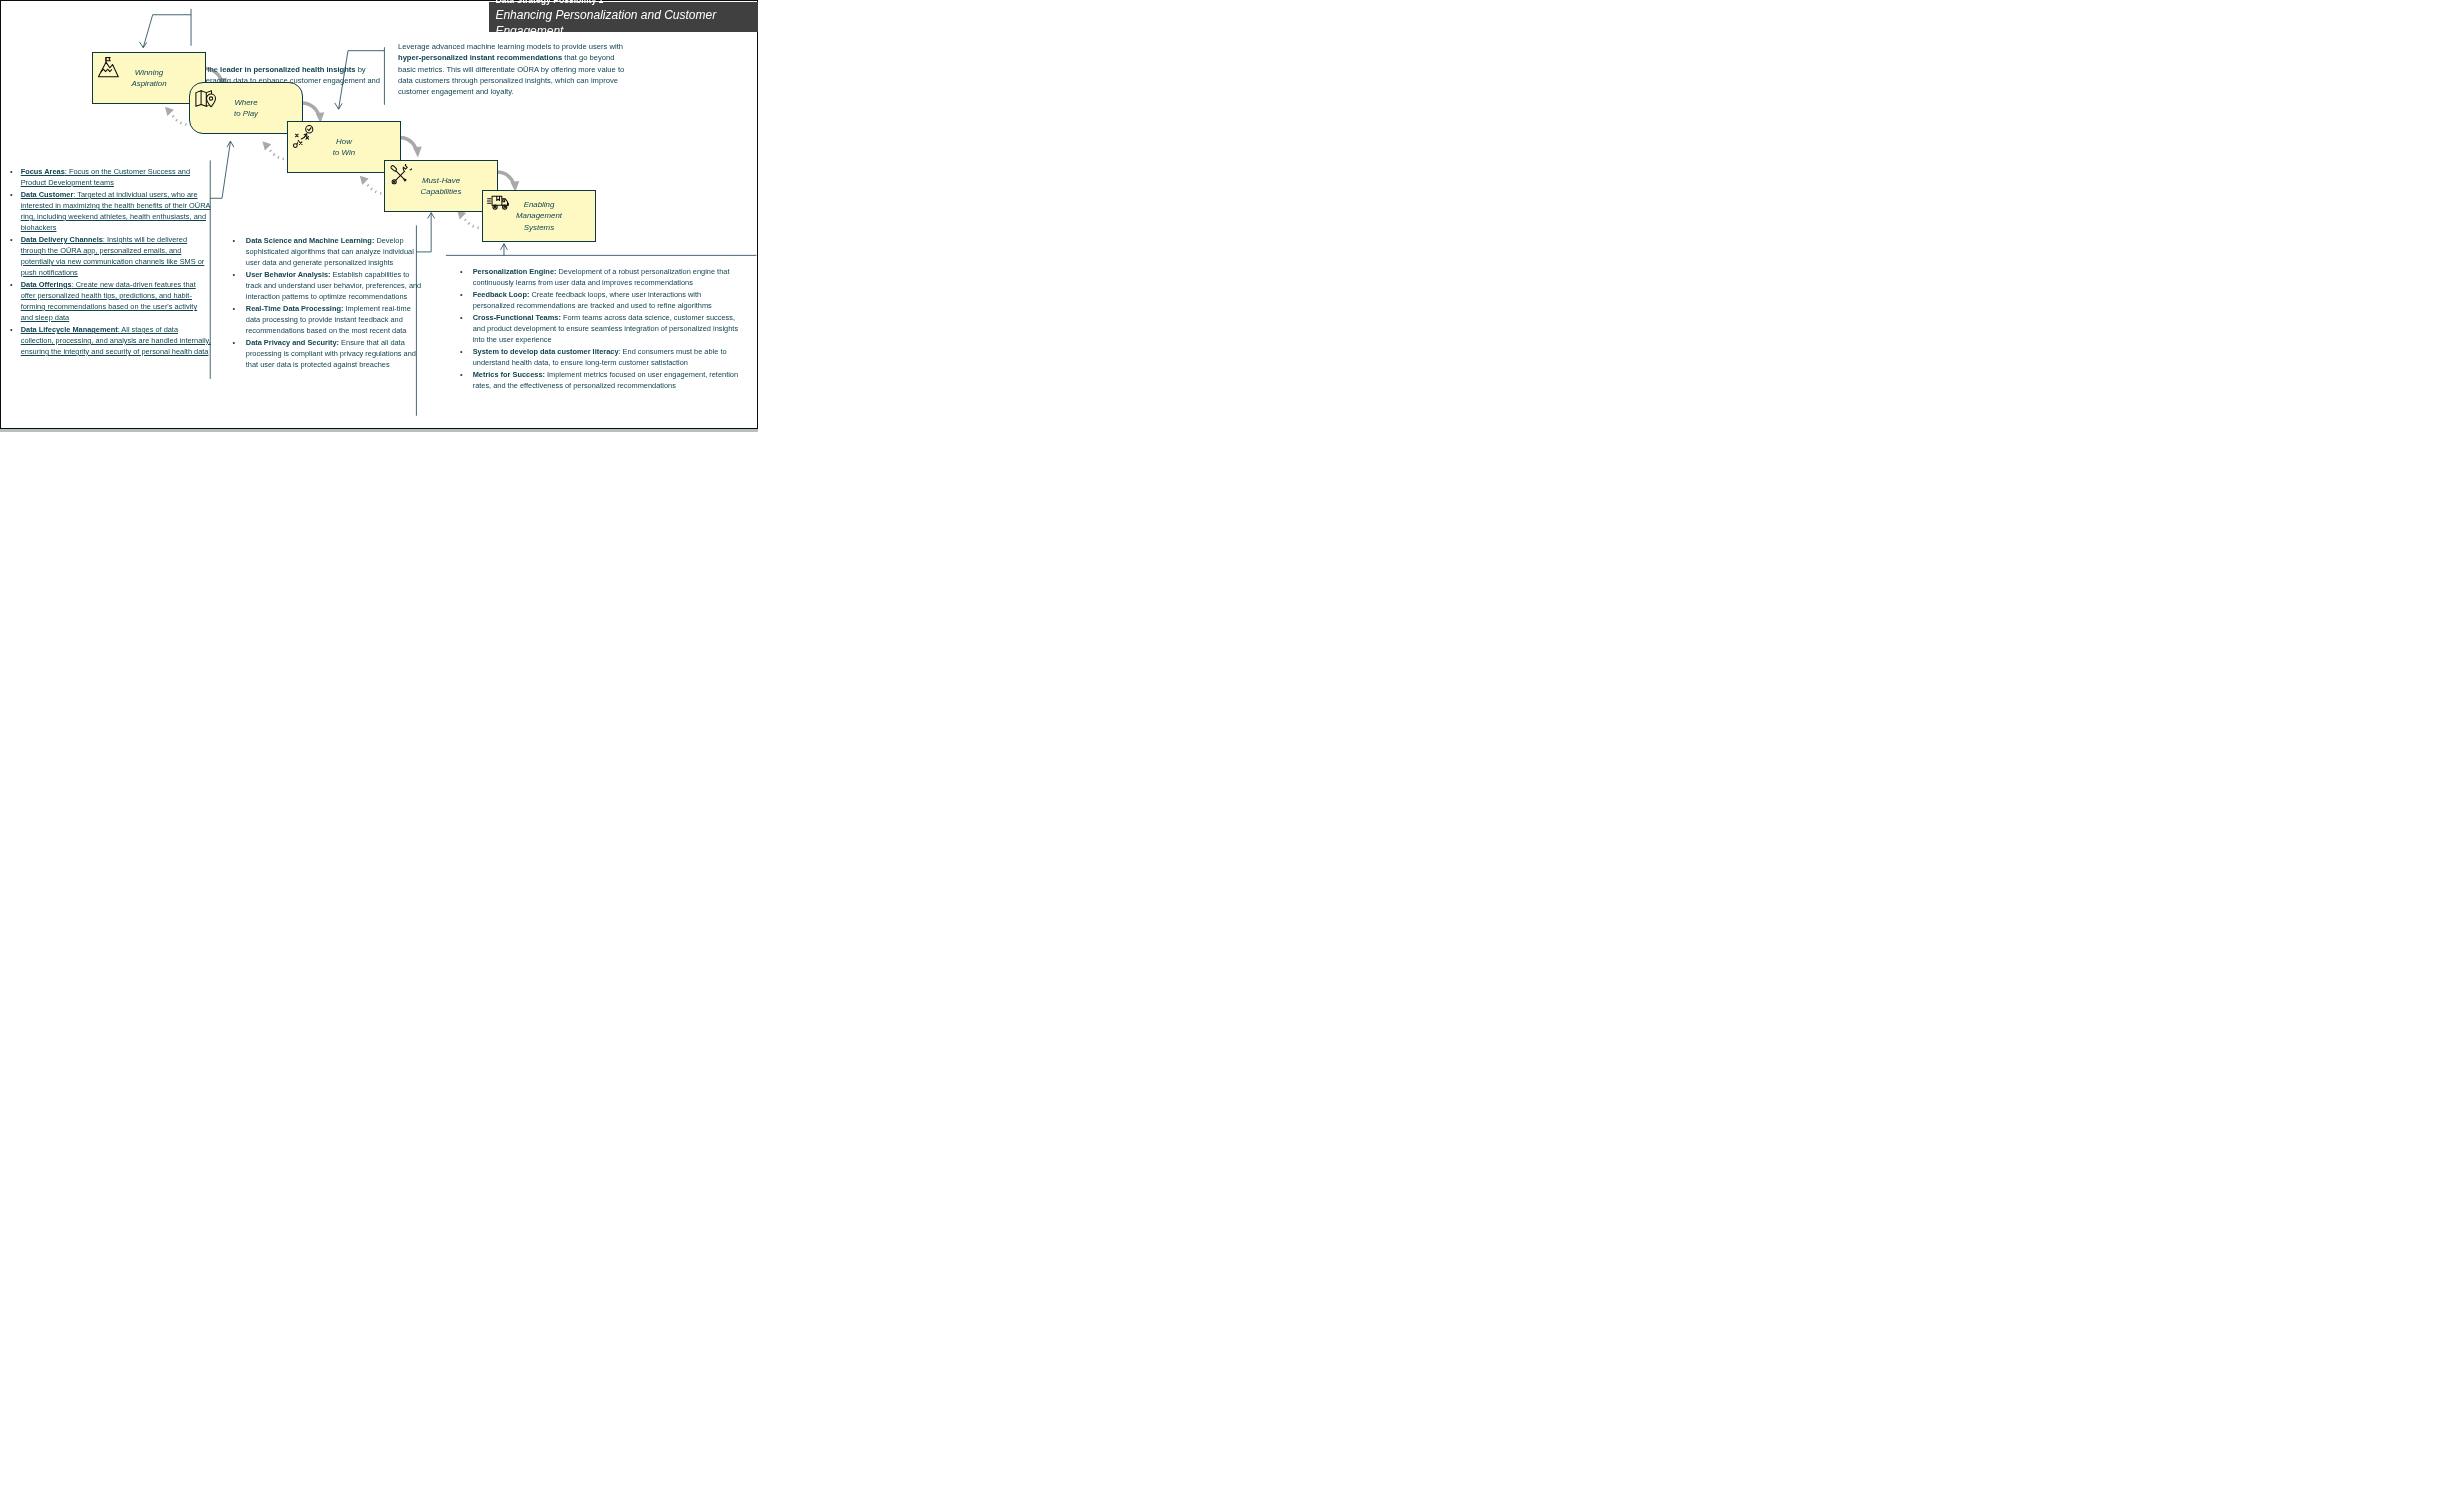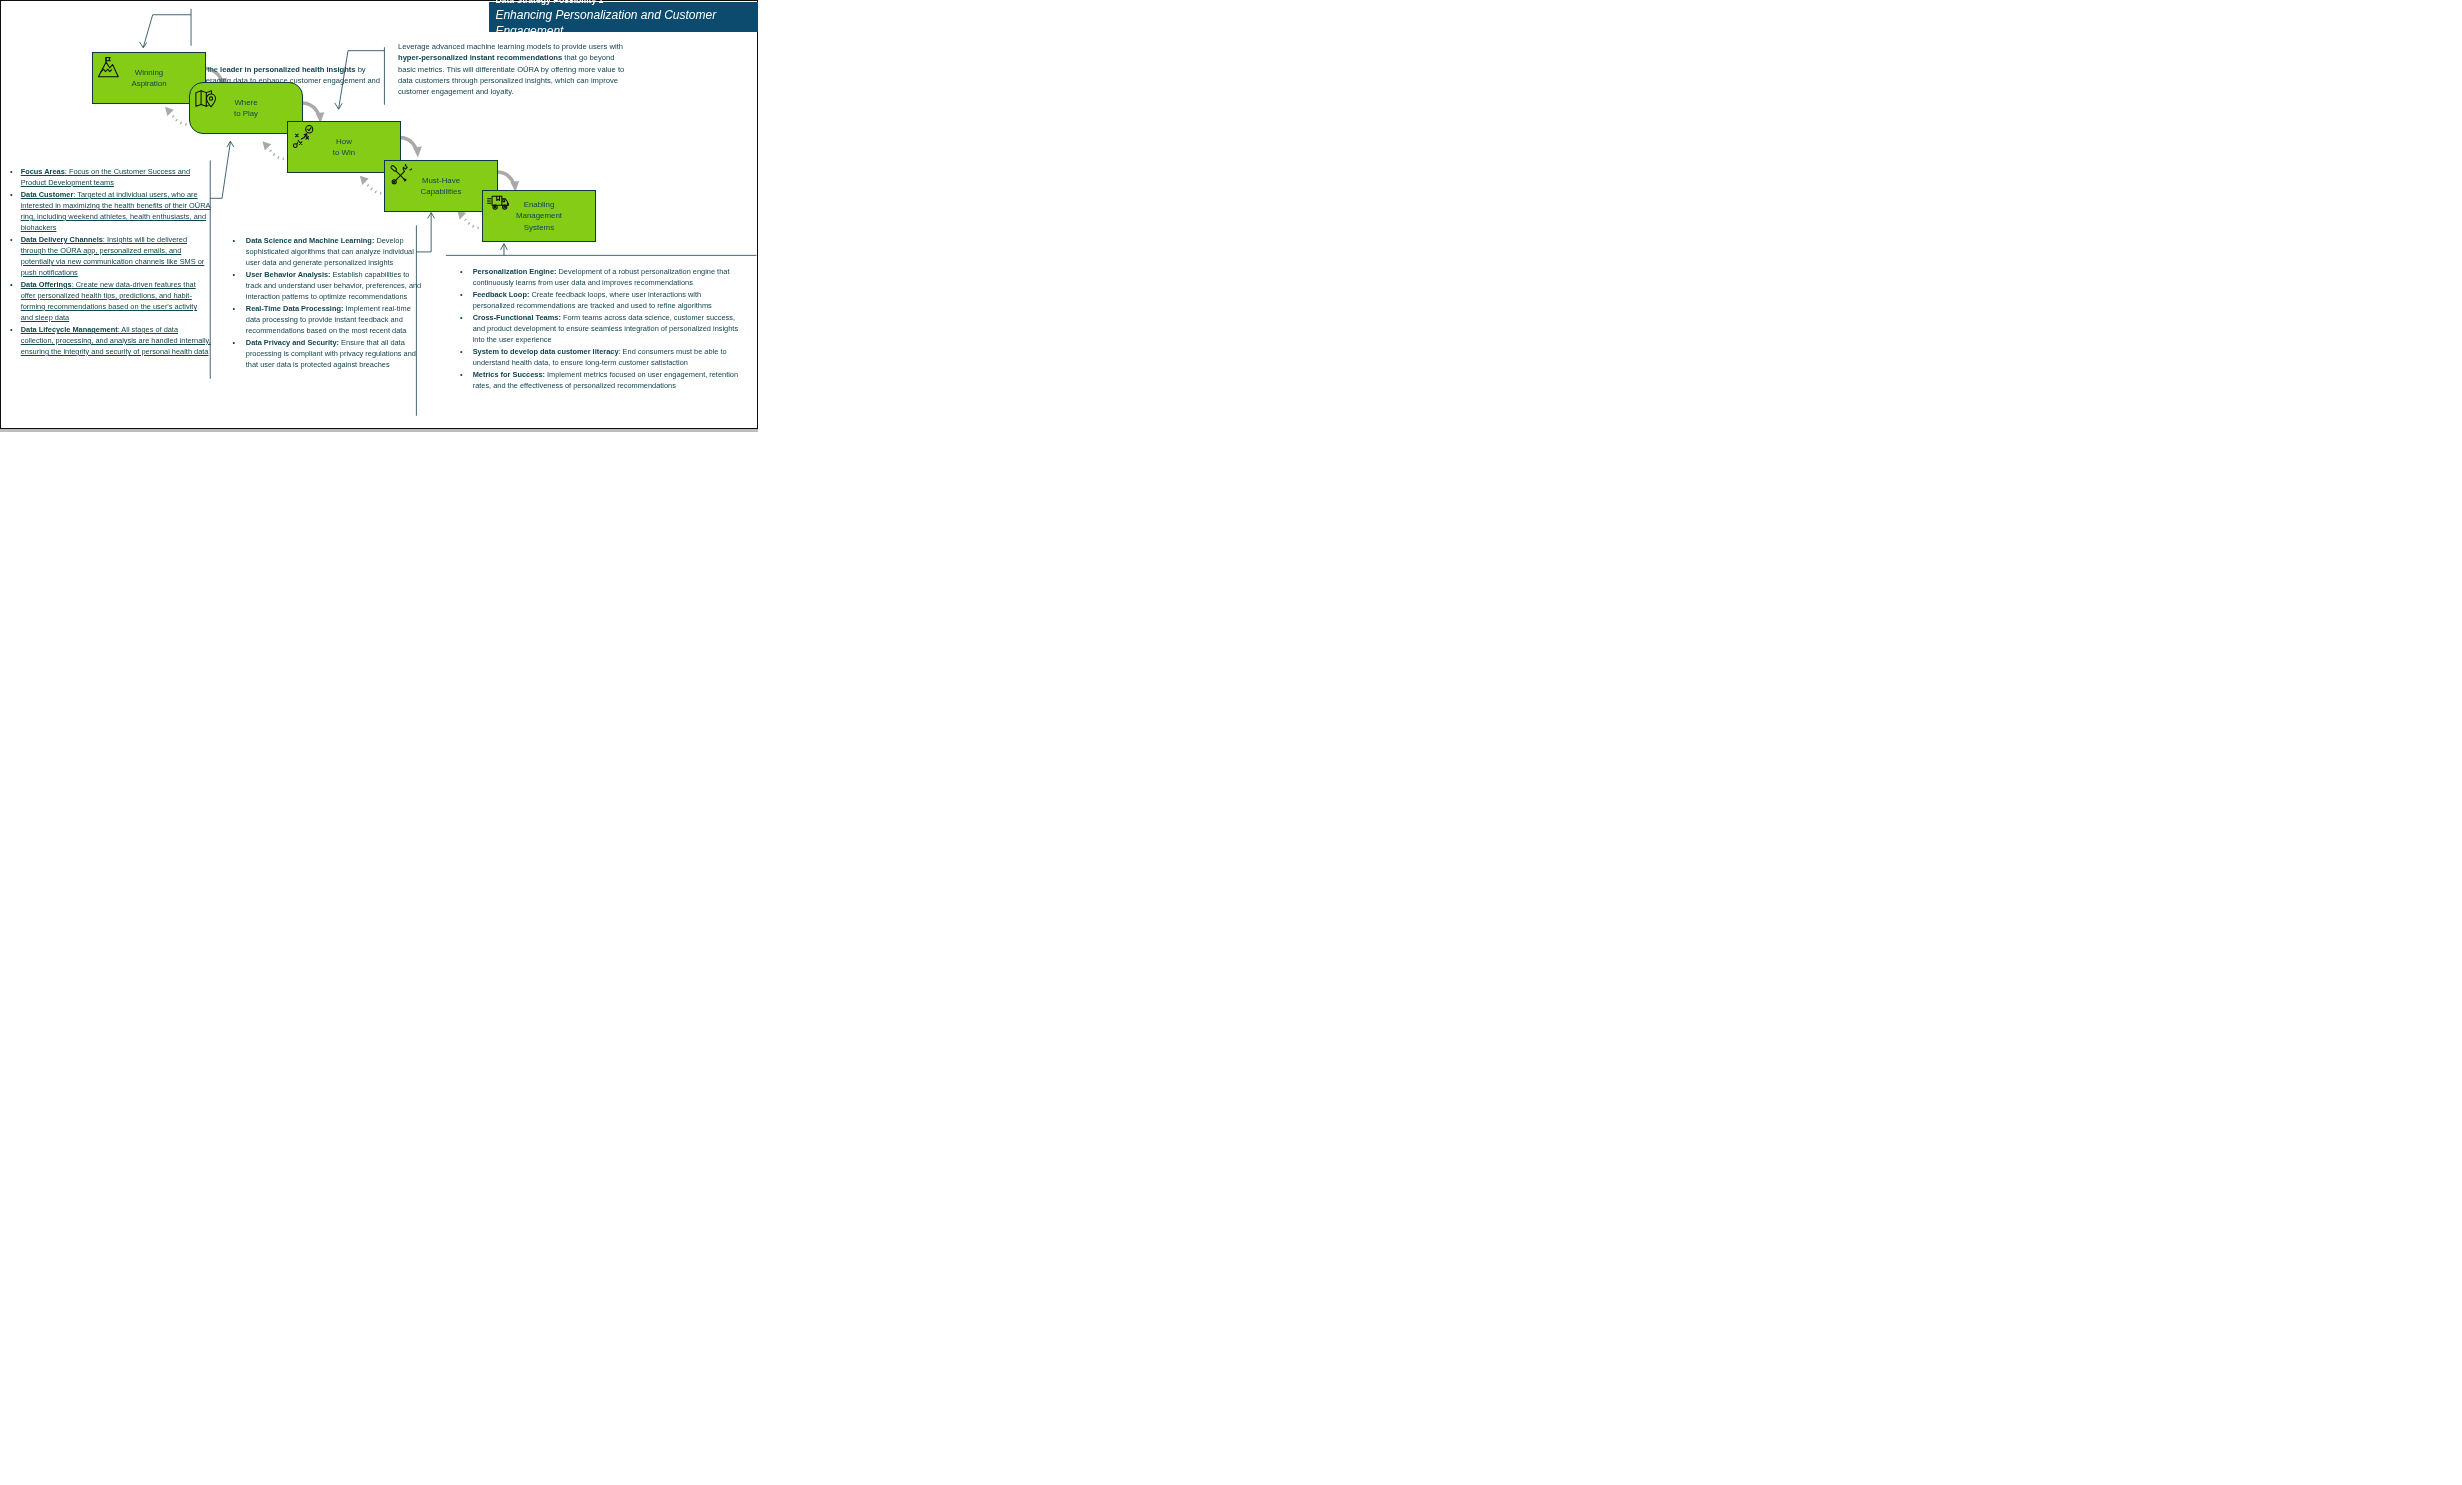--- a/index.html
+++ b/index.html
@@ -2,27 +2,27 @@
 <html style="font-size:7.9px"><head>
 <meta charset="utf-8">
 <style>
   html,body{margin:0;padding:0;background:#ffffff;}
   #canvas{position:relative;width:758px;height:432px;background:#ffffff;
           font-family:"Liberation Sans",sans-serif;color:#114550;overflow:hidden;}
   .frame{position:absolute;left:0;top:0;width:758px;height:429px;
          border:1.2px solid #0d0d0d;box-sizing:border-box;z-index:0;}
   .bottomstrip{position:absolute;left:0;top:429px;width:758px;height:3px;background:#b9bebf;}
   #overlay{position:absolute;left:0;top:0;z-index:1;}
-  .titlebox{position:absolute;left:489px;top:1.5px;width:269px;height:30px;background:#0c4a6e;
+  .titlebox{position:absolute;left:489px;top:1.5px;width:269px;height:30px;background:#404040;
             color:#ffffff;z-index:2;display:flex;flex-direction:column;justify-content:center;
             padding-left:6.4px;box-sizing:border-box;}
   .titlebox .t1{font-size:8.6px;font-weight:bold;line-height:1.45;}
   .titlebox .t2{font-size:12px;font-style:italic;line-height:1.35;}
-  .step{position:absolute;width:114px;height:52px;background:#84cc16;
-        border:1.5px solid #0c3844;box-sizing:border-box;}
+  .step{position:absolute;width:114px;height:52px;background:#fef9c3;
+        border:1.5px solid #0c3844;box-sizing:border-box;font-style:italic;}
   .step .lbl{position:absolute;left:0;top:0;right:0;bottom:0;display:flex;align-items:center;
              justify-content:center;text-align:center;font-size:7.9px;line-height:1.4;
              white-space:pre-line;color:#114550;}
   .step .ic{position:absolute;left:4.4px;top:3.4px;}
   .ic path,.ic circle,.ic ellipse{fill:none;stroke:#0d0d0d;stroke-width:2.2;
              stroke-linecap:round;stroke-linejoin:round;}
   .callout{position:absolute;font-size:7.6px;line-height:11.3px;z-index:2;color:#114550;}
   .b{font-weight:bold;}
   .blist{position:absolute;font-size:7.4px;line-height:11px;z-index:2;color:#114550;}
   .blist .li{position:relative;margin-bottom:1px;}

